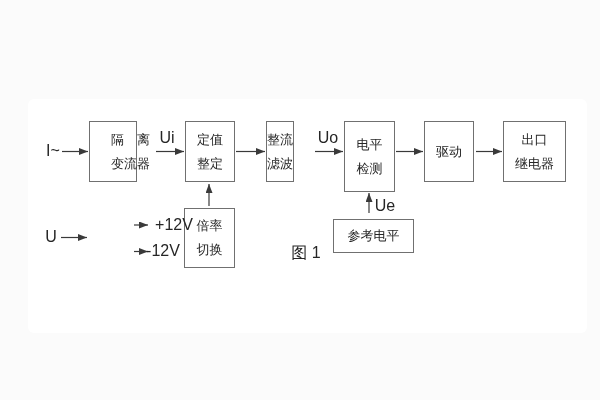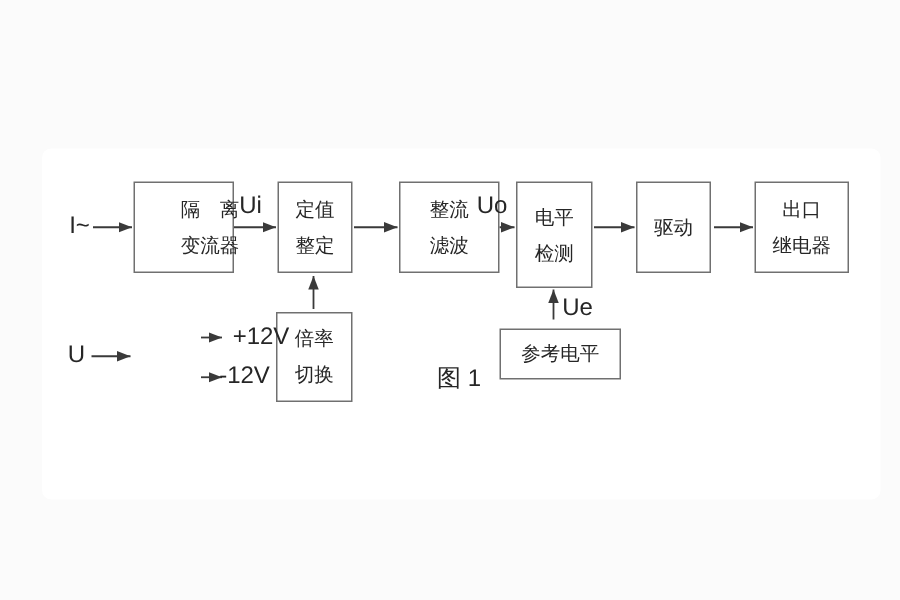--- a/index.html
+++ b/index.html
@@ -56,31 +56,31 @@
       <line x1="396" y1="151.5" x2="423" y2="151.5" marker-end="url(#ah)"></line>
       <line x1="476" y1="151.5" x2="502" y2="151.5" marker-end="url(#ah)"></line>
       <line x1="61" y1="237.5" x2="87" y2="237.5" marker-end="url(#ah)"></line>
       <line x1="134" y1="225" x2="148" y2="225" marker-end="url(#ah)"></line>
       <line x1="134" y1="251.5" x2="148" y2="251.5" marker-end="url(#ah)"></line>
       <line x1="209" y1="206" x2="209" y2="184" marker-end="url(#ah)"></line>
       <line x1="369" y1="213" x2="369" y2="193" marker-end="url(#ah)"></line>
     </g>
   </svg>
 
-  <div class="block" style="left:89px;top:121px;width:67px;height:61px;padding-left:35px;">
+  <div class="block" style="left:89px;top:121px;width:48px;height:61px;padding-left:35px;">
     <span>隔　离</span>
     <span>变流器</span>
   </div>
 
   <div class="block" style="left:185px;top:121px;width:50px;height:61px;">
     <span>定值</span>
     <span>整定</span>
   </div>
 
-  <div class="block" style="left:266px;top:121px;width:67px;height:61px;">
+  <div class="block" style="left:266px;top:121px;width:28px;height:61px;">
     <span>整流</span>
     <span>滤波</span>
   </div>
 
   <div class="block" style="left:344px;top:121px;width:51px;height:71px;">
     <span>电平</span>
     <span>检测</span>
   </div>
 
   <div class="block" style="left:424px;top:121px;width:50px;height:61px;">

